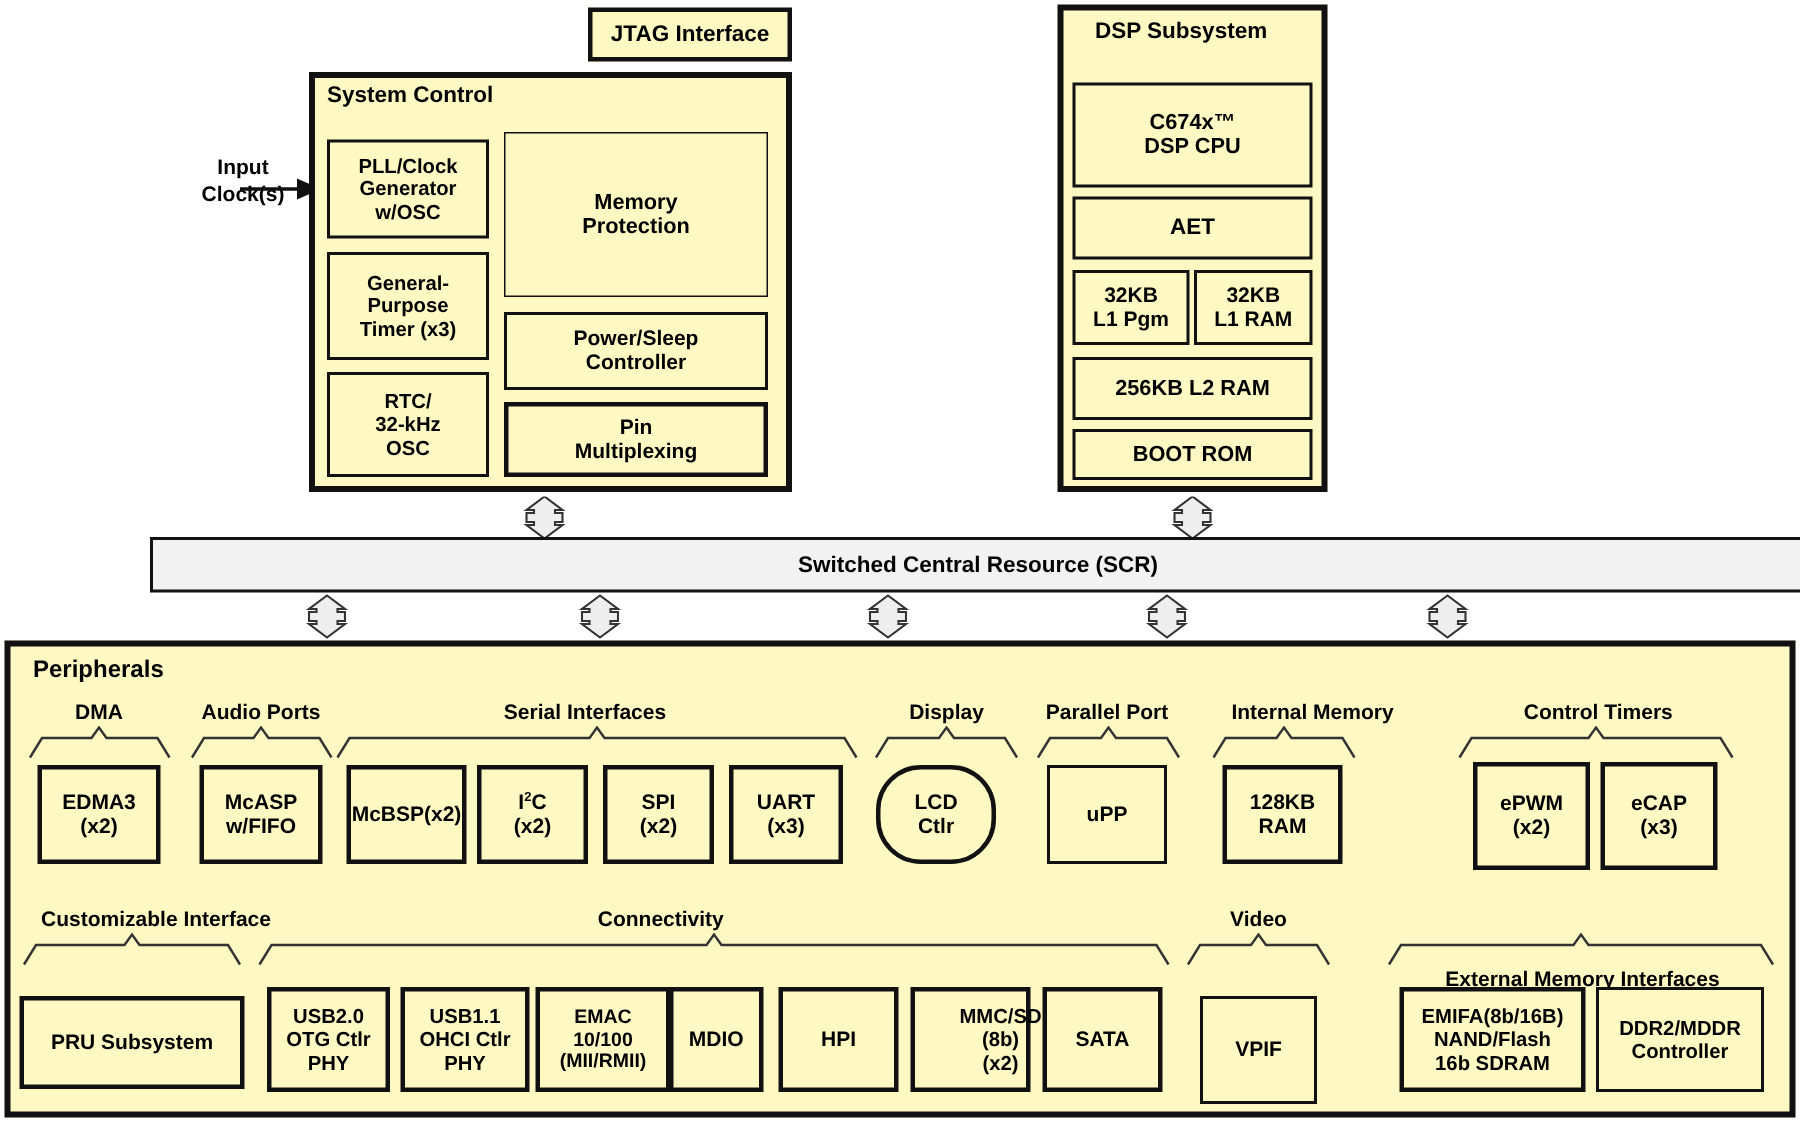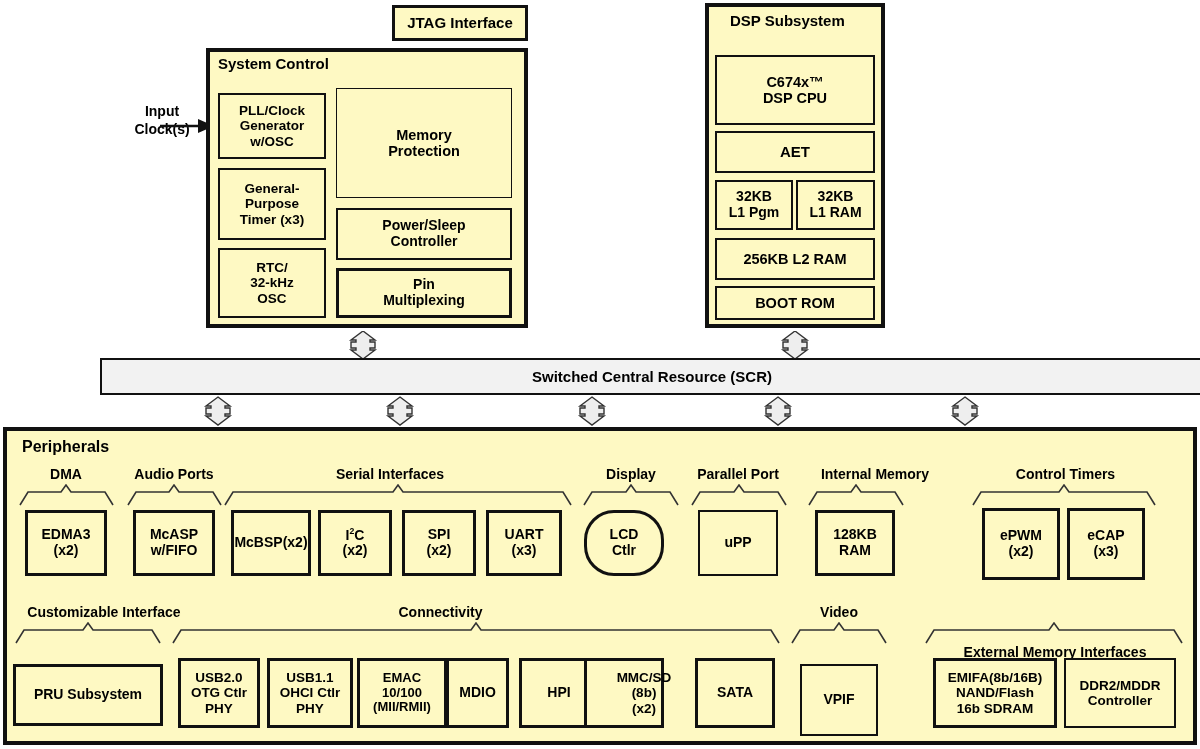--- a/index.html
+++ b/index.html
@@ -233,21 +233,21 @@
   <span>EMAC</span>
   <span>10/100</span>
   <span>(MII/RMII)</span>
 </div>
 <div class="bx" style="left:446px;top:658px;width:63px;height:70px;font-size:14px;">
   <span>MDIO</span>
 </div>
 <div class="bx" style="left:519px;top:658px;width:80px;height:70px;font-size:14px;">
   <span>HPI</span>
 </div>
-<div class="bx" style="left:584px;top:658px;width:80px;height:70px;font-size:13.5px;flex-direction:column;padding-left:40px;">
+<div class="bx" style="left:607px;top:658px;width:80px;height:70px;font-size:13.5px;flex-direction:column;padding-left:40px;">
   <span>MMC/SD</span>
   <span>(8b)</span>
   <span>(x2)</span>
 </div>
 <div class="bx" style="left:695px;top:658px;width:80px;height:70px;font-size:14px;">
   <span>SATA</span>
 </div>
 <div class="bx thin" style="left:800px;top:664px;width:78px;height:72px;font-size:14px;">
   <span>VPIF</span>
 </div>

